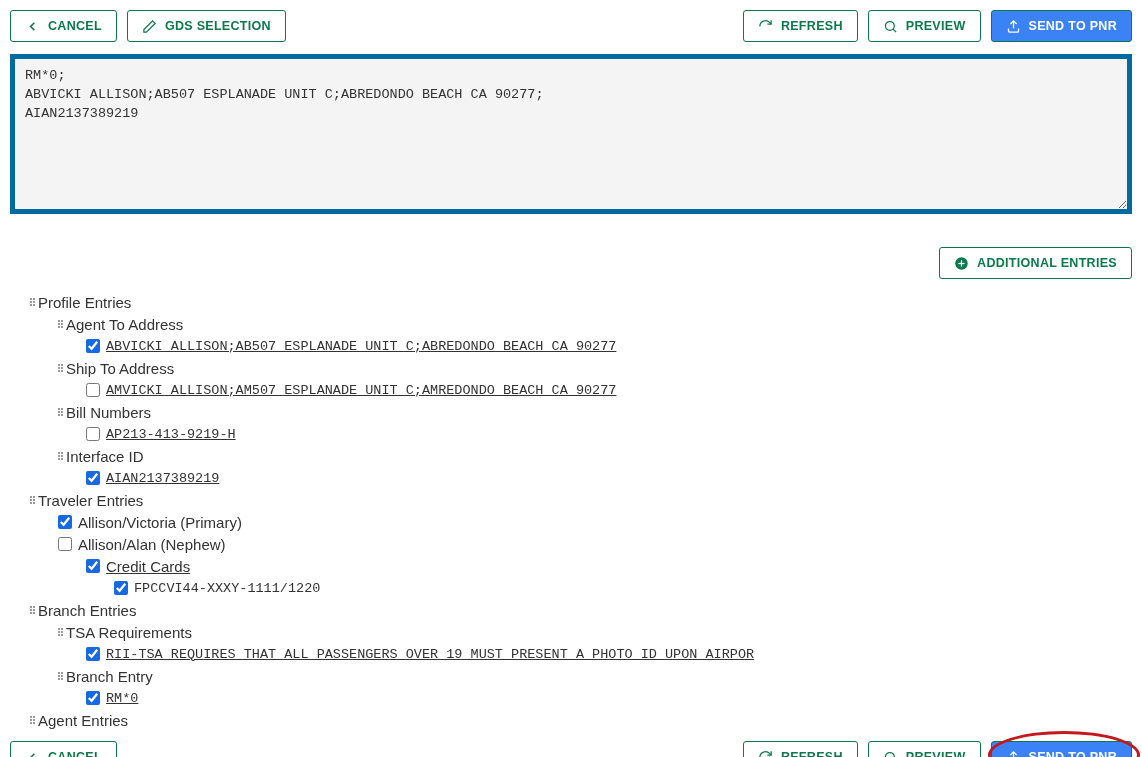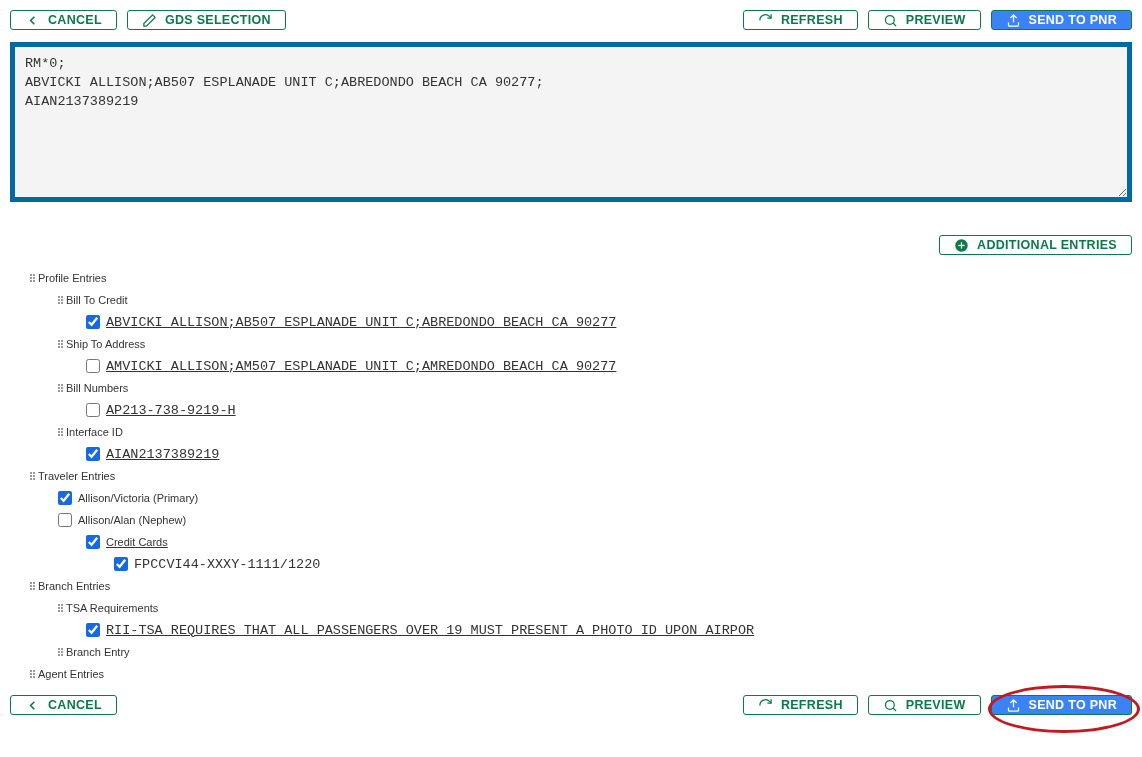--- a/index.html
+++ b/index.html
@@ -19,21 +19,21 @@
     gap: 10px;
     margin-bottom: 12px;
   }
   .toolbar .spacer {
     flex: 1;
   }
   .btn {
     display: inline-flex;
     align-items: center;
     gap: 8px;
-    height: 20px;
+    height: 32px;
     padding: 0 14px;
     border-radius: 3px;
     font-size: 12.5px;
     font-weight: 700;
     letter-spacing: 0.3px;
     cursor: pointer;
     background: #fff;
     border: 1px solid #0a7a4b;
     color: #0a7a4b;
     text-transform: uppercase;
@@ -95,21 +95,21 @@
     height: 14px;
     accent-color: #1668e3;
     margin: 0 6px 0 0;
     cursor: pointer;
   }
   .mono {
     font-family: "Courier New", monospace;
     font-size: 13.5px;
   }
   .lbl {
-    font-size: 11px;
+    font-size: 15px;
   }
   .ind1 { padding-left: 28px; }
   .ind2 { padding-left: 56px; text-decoration: underline; }
   .ind3 { padding-left: 84px; }
   .highlight-ring {
     position: absolute;
     border: 3px solid #c5181f;
     border-radius: 50%;
     pointer-events: none;
   }
@@ -207,21 +207,21 @@
         </span>
         <span>
           <i></i>
           <i></i>
         </span>
         <span>
           <i></i>
           <i></i>
         </span>
       </span>
-    <span class="lbl">Bill To Credit</span>
+    <span class="lbl">Agent To Address</span>
   </div>
   <div class="node-row ind2">
     <input type="checkbox" class="chk" checked="" style="">
     <span class="mono">ABVICKI ALLISON;AB507 ESPLANADE UNIT C;ABREDONDO BEACH CA 90277</span>
   </div>
 
   <div class="node-row ind1">
     <span class="grip">
         <span>
           <i></i>
@@ -255,21 +255,21 @@
         </span>
         <span>
           <i></i>
           <i></i>
         </span>
       </span>
     <span class="lbl">Bill Numbers</span>
   </div>
   <div class="node-row ind2">
     <input type="checkbox" class="chk" style="">
-    <span class="mono">AP213-738-9219-H</span>
+    <span class="mono">AP213-413-9219-H</span>
   </div>
 
   <div class="node-row ind1">
     <span class="grip">
         <span>
           <i></i>
           <i></i>
         </span>
         <span>
           <i></i>
@@ -368,20 +368,24 @@
         <span>
           <i></i>
           <i></i>
         </span>
         <span>
           <i></i>
           <i></i>
         </span>
       </span>
     <span class="lbl">Branch Entry</span>
+  </div>
+  <div class="node-row ind2">
+    <input type="checkbox" class="chk" checked="" style="">
+    <span class="mono">RM*0</span>
   </div>
 
   <div class="node-row">
     <span class="grip">
         <span>
           <i></i>
           <i></i>
         </span>
         <span>
           <i></i>

